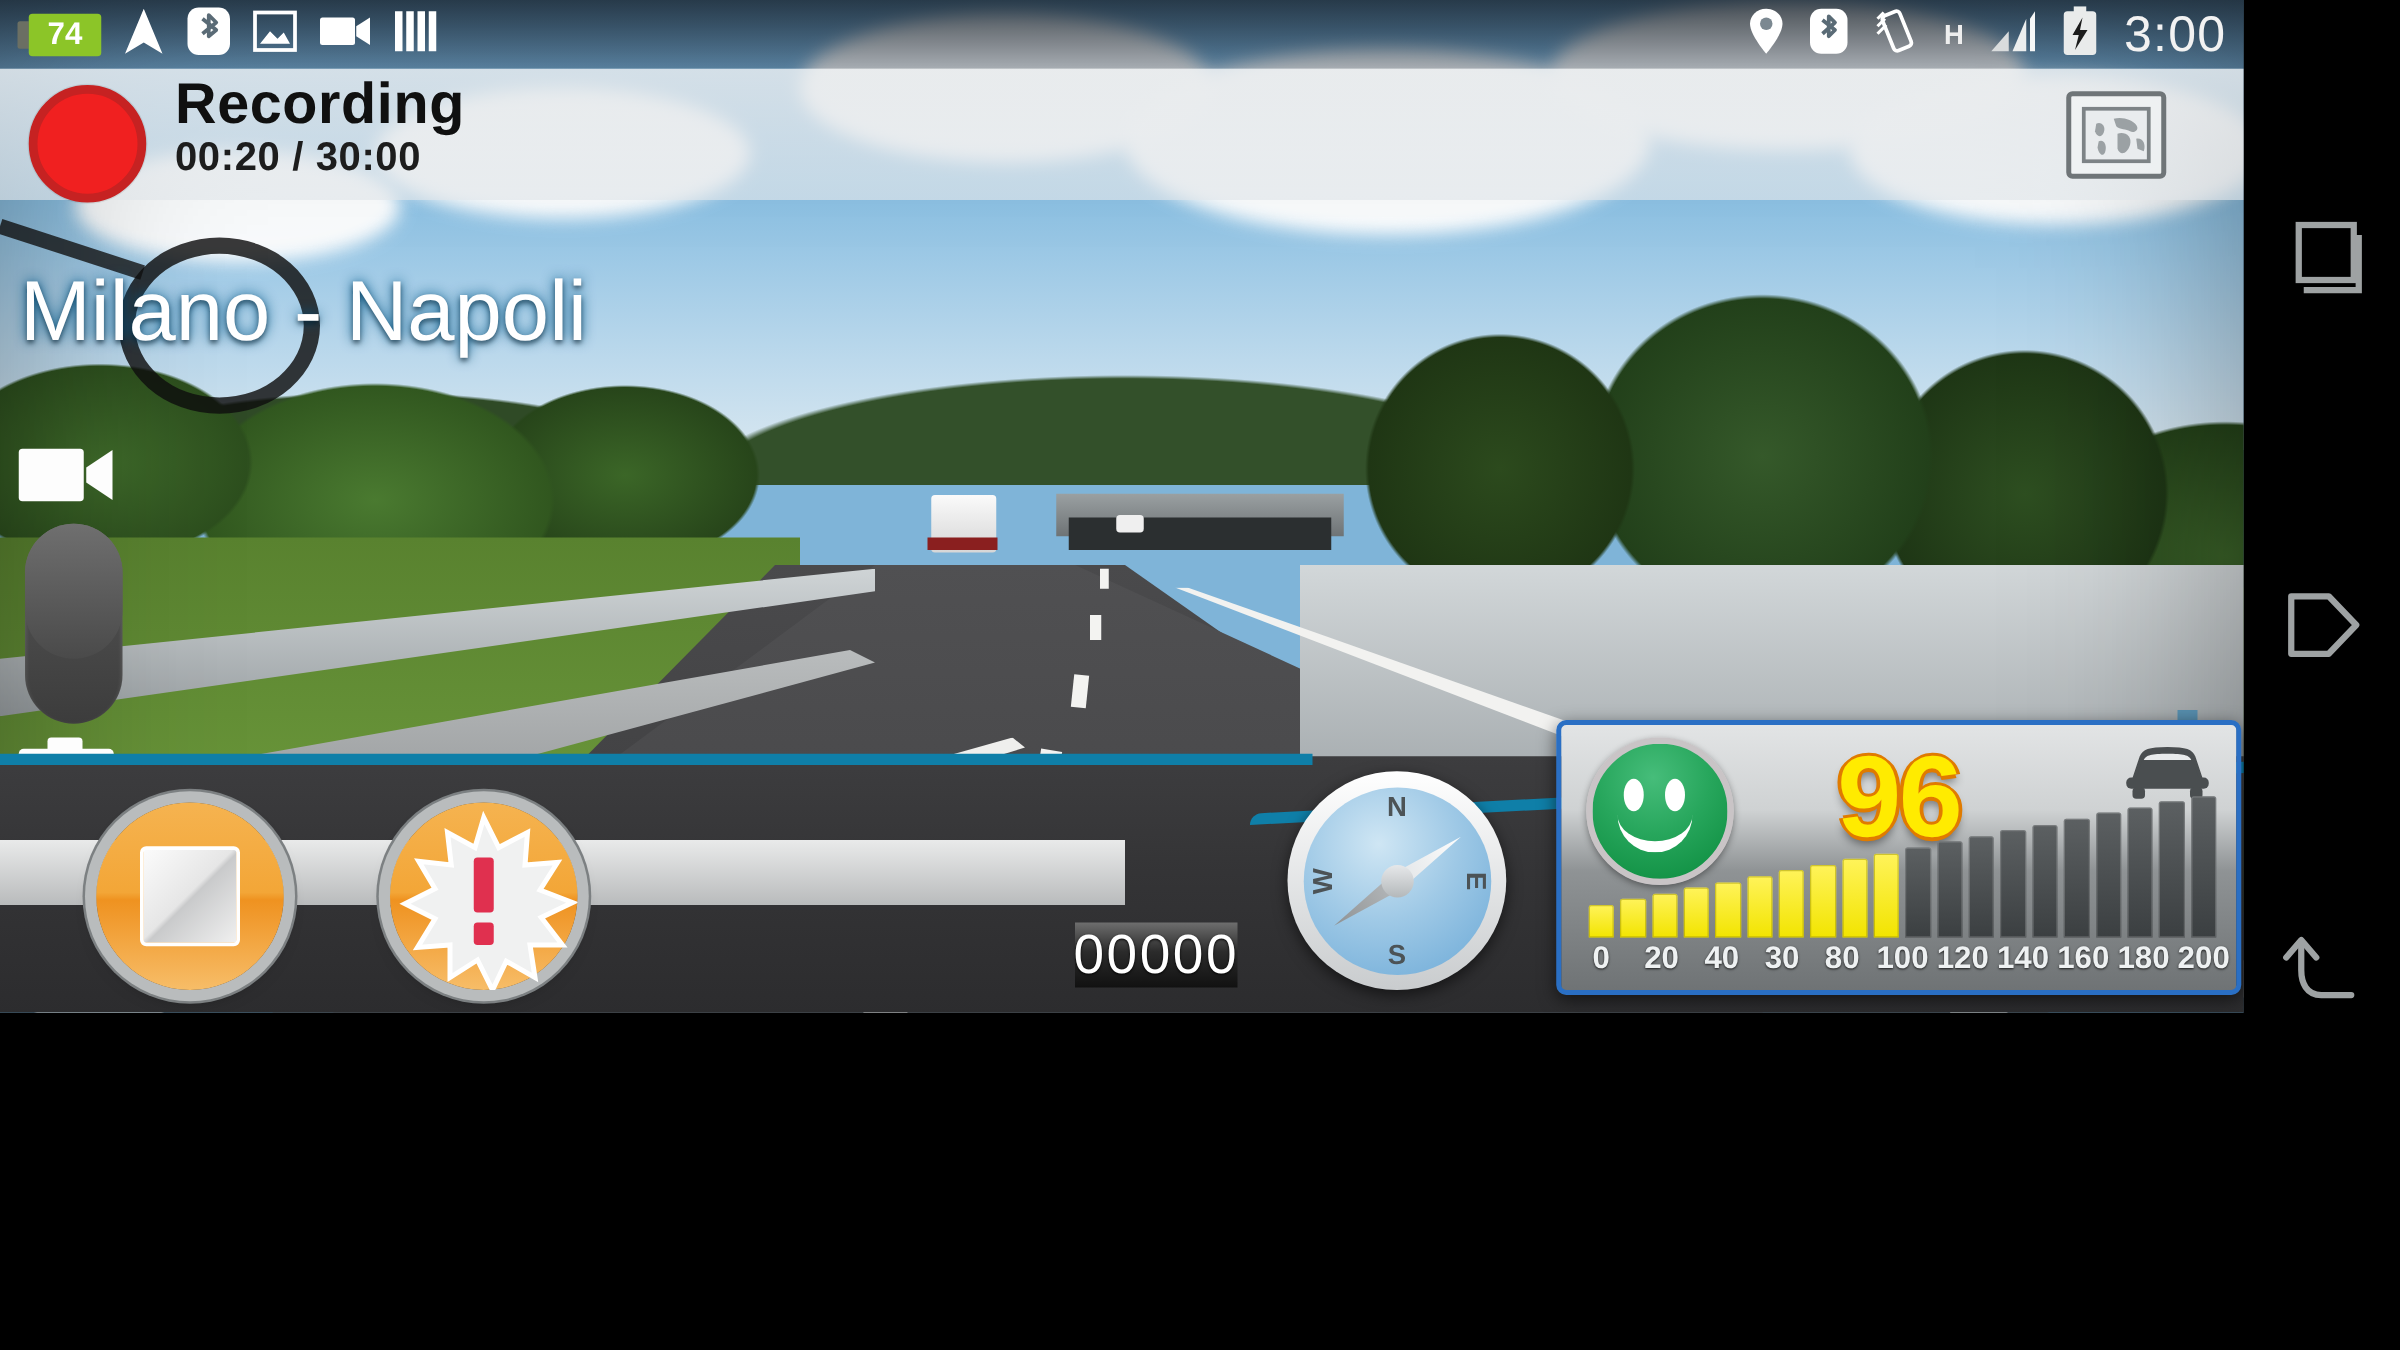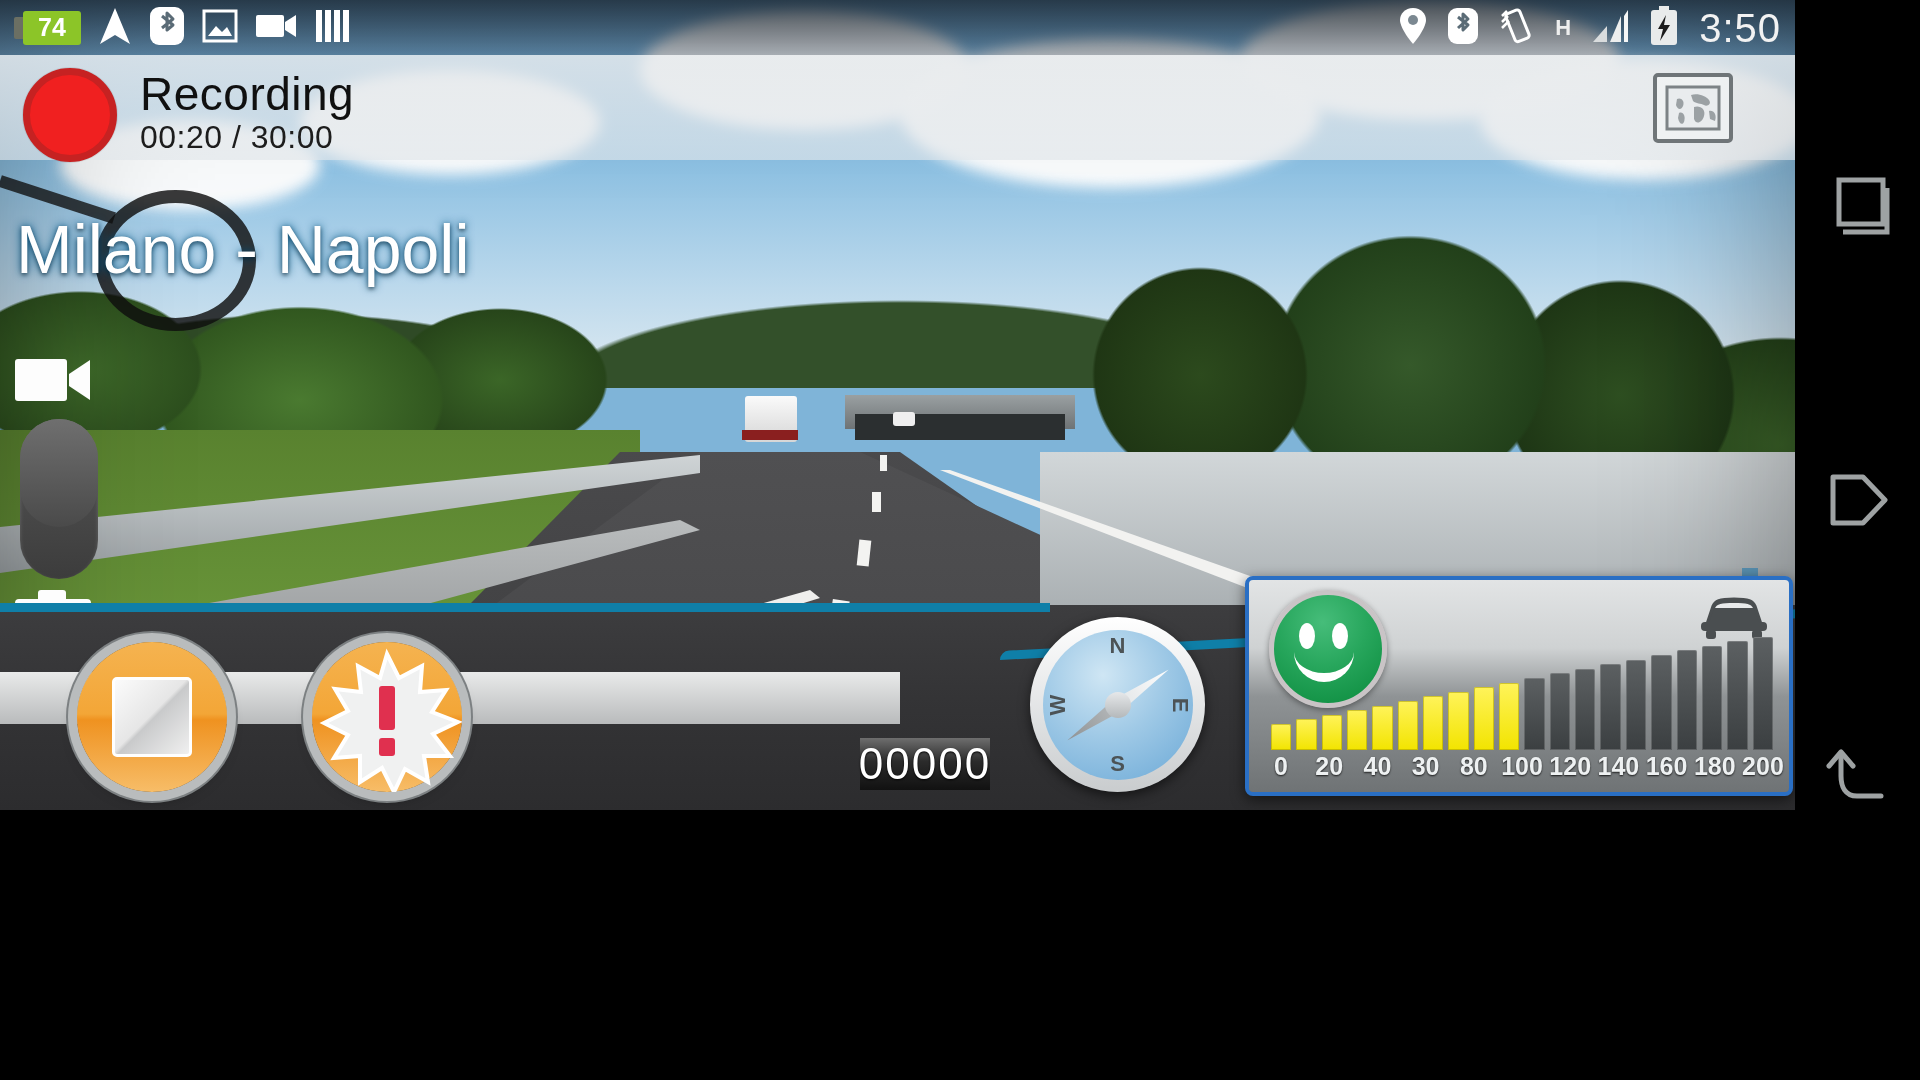--- a/index.html
+++ b/index.html
@@ -72,21 +72,21 @@
   .battbadge .body{height:34px;min-width:50px;background:#8cc528;border-radius:3px;
      display:flex;align-items:center;justify-content:center;color:#fff;font-size:25px;font-weight:bold;
      padding:0 4px;line-height:1;}
   .sbtime{color:#f2f2f2;font-size:40px;font-weight:300;letter-spacing:1px;line-height:1;}
   .sbH{color:#eee;font-size:22px;font-weight:bold;}
 
   #recbar{position:absolute;left:0;top:55px;width:1795px;height:105px;
      background:linear-gradient(rgba(235,238,240,.82),rgba(225,230,234,.66));z-index:40;}
   #recdot{position:absolute;left:23px;top:13px;width:80px;height:80px;border-radius:50%;
      border:7px solid #c62222;background:#f02020;box-shadow:0 0 0 1px rgba(0,0,0,.08);}
-  #rectext{position:absolute;left:140px;top:16px;}
+  #rectext{position:absolute;left:140px;top:4px;font-weight:bold;}
   #rectext .t1{font-size:46px;color:#101010;line-height:1.0;letter-spacing:.5px;}
   #rectext .t2{font-size:32px;color:#1d1d1d;line-height:1.25;letter-spacing:.5px;}
   #mapbtn{position:absolute;right:62px;top:18px;width:72px;height:62px;
      border:4px solid #6f7578;border-radius:5px;background:rgba(245,247,248,.55);
      display:flex;align-items:center;justify-content:center;}
 
   
   #triptitle{position:absolute;left:16px;top:215px;font-size:68px;color:#fff;
      text-shadow:0 0 10px rgba(0,90,140,.95),0 2px 4px rgba(0,0,0,.6);z-index:30;line-height:1;}
   #leftctl{position:absolute;left:14px;top:355px;z-index:30;width:90px;}
@@ -282,21 +282,21 @@
             <path d="M33 34 L37 34 L37 2 L33 8 Z" fill="#f6f7f7"></path>
           </svg>
       </span>
       <span>
         <svg width="30" height="40" viewBox="0 0 30 40">
             <rect x="10" y="0" width="10" height="5" fill="#e9ebeb"></rect>
             <rect x="2" y="4" width="26" height="35" rx="3" fill="#e9ebeb"></rect>
             <path d="M17 9 L9 23 L14 23 L11 35 L21 19 L15 19 Z" fill="#1c1c1c"></path>
           </svg>
       </span>
-      <span class="sbtime">3:50</span>
+      <span class="sbtime">3:00</span>
     </div>
   </div>
 
   <div id="recbar">
     <div id="recdot"></div>
     <div id="rectext">
       <div class="t1">Recording</div>
       <div class="t2">00:20 / 30:00</div>
     </div>
     <div id="mapbtn">
@@ -370,20 +370,21 @@
         <div id="hubc"></div>
       </div>
     </div>
 
     <div id="speedpanel">
       <div id="smiley">
         <div class="eye eyeL"></div>
         <div class="eye eyeR"></div>
         <div id="mouth"></div>
       </div>
+      <div id="speedval">96</div>
       <div id="caricon">
         <svg width="74" height="48" viewBox="0 0 74 48">
           <path d="M10 30 L16 12 C18 7 22 5 37 5 C52 5 56 7 58 12 L64 30 Z" fill="#4a4e50" stroke="#4a4e50" stroke-width="3" stroke-linejoin="round"></path>
           <path d="M18 14 C20 10 24 9 37 9 C50 9 54 10 56 14 Z" fill="#e8eaeb"></path>
           <rect x="4" y="28" width="66" height="9" rx="4" fill="#4a4e50"></rect>
           <rect x="9" y="36" width="10" height="9" rx="3" fill="#4a4e50"></rect>
           <rect x="55" y="36" width="10" height="9" rx="3" fill="#4a4e50"></rect>
         </svg>
       </div>
       <div id="bars">

